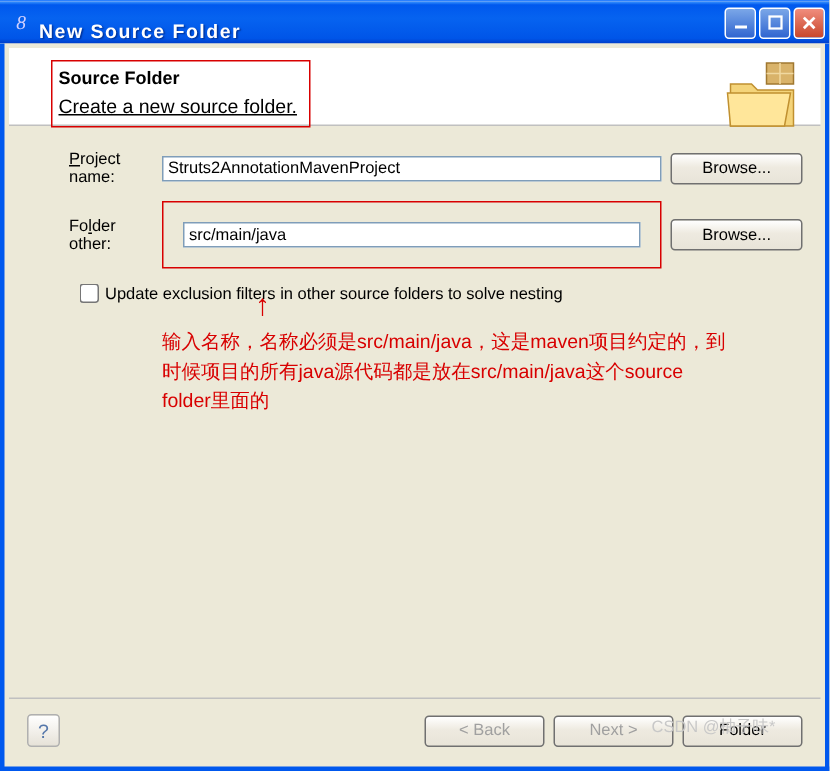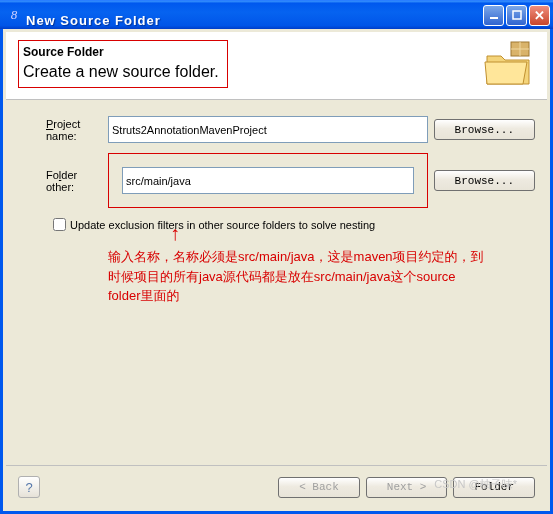--- a/index.html
+++ b/index.html
@@ -54,32 +54,32 @@
   .window-body {
     border: 3px solid #0058ee;
     border-top: none;
     height: 485px;
     background: #ece9d8;
     padding: 3px;
     position: relative;
   }
   .header-area {
     background: #fff;
-    padding: 8px 12px;
-    height: 68px;
+    padding: 8px 28px;
+    height: 52px;
     position: relative;
     border-bottom: 1px solid #c0c0c0;
   }
   .header-box {
     border: 1px solid #d80000;
     display: inline-block;
     padding: 4px 8px 6px 4px;
   }
   .header-title { font-weight: bold; font-size: 12px; margin-bottom: 4px; }
-  .header-sub { font-size: 16px; }
+  .header-sub { font-size: 13px; text-decoration: underline; }
   .folder-icon {
     position: absolute;
     right: 12px; top: 8px;
     width: 52px; height: 48px;
   }
 
   .content {
     padding: 16px 12px 8px 12px;
   }
   .form-row {
@@ -89,41 +89,41 @@
     gap: 6px;
   }
   .form-label {
     width: 84px;
     font-size: 11px;
     padding-left: 28px;
   }
   .form-label .ul { text-decoration: underline; }
   .text-input {
     flex: 1;
-    height: 27px;
+    height: 17px;
     border: 1px solid #7f9db9;
     background: #fff;
     font-size: 11px;
     padding: 1px 3px;
     font-family: inherit;
   }
   .folder-input-wrap {
     flex: 1;
     border: 1px solid #d80000;
     padding: 13px;
   }
   .folder-input-wrap .text-input { width: 100%; }
   .xp-btn {
     height: 21px;
     min-width: 70px;
     background: linear-gradient(to bottom,#fff,#eeeae0 45%,#e8e4d8);
     border: 1px solid #707070;
     border-radius: 3px;
     font-size: 11px;
-    font-family: Liberation Mono, monospace;
+    font-family: Liberation Sans, sans-serif;
     padding: 0 20px;
     cursor: pointer;
   }
   .xp-btn:disabled {
     color: #a0a0a0;
     cursor: default;
     text-align: center;
   }
   .checkbox-row {
     display: flex;

